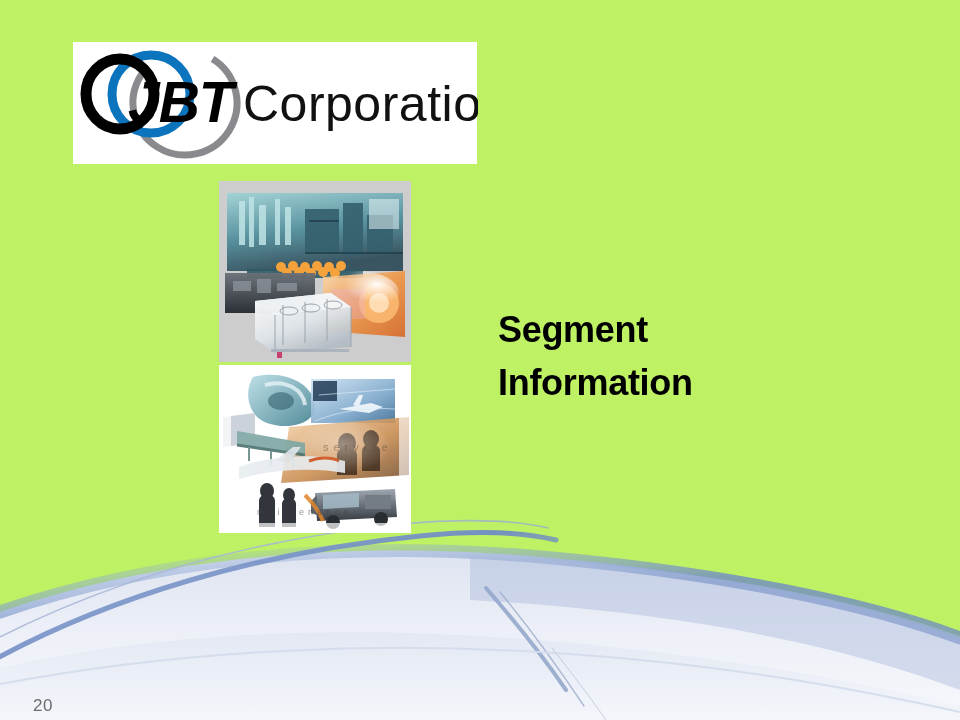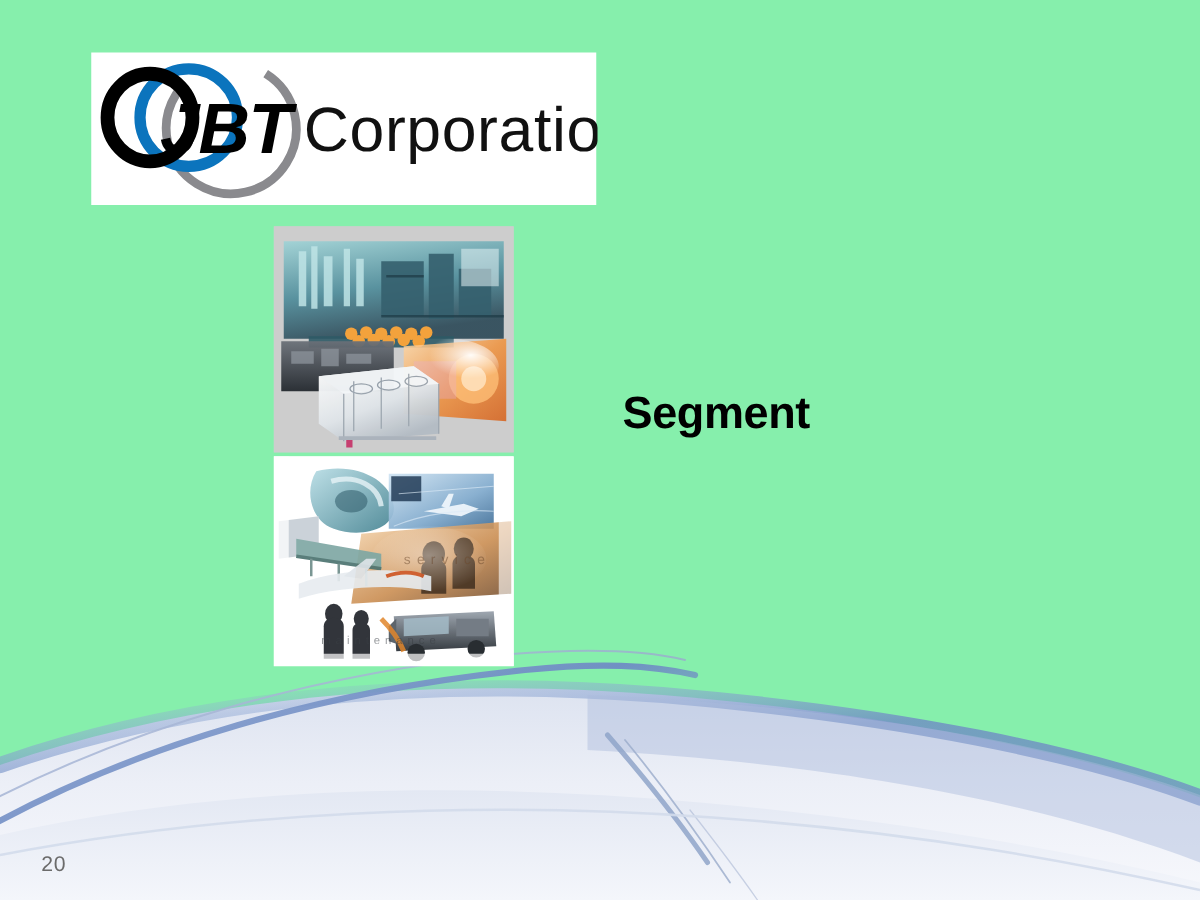--- a/index.html
+++ b/index.html
@@ -9,21 +9,21 @@
   }
   body {
     font-family: "Liberation Sans", sans-serif;
   }
 
   
   #slide {
     position: relative;
     width: 960px;
     height: 720px;
-    background: #86efac;
+    background: #bef264;
     overflow: hidden;
   }
 
   
   #swoosh {
     position: absolute;
     left: 0;
     top: 0;
     width: 960px;
     height: 720px;
@@ -101,21 +101,21 @@
     font-size: 36px;
     line-height: 53px;
     letter-spacing: -0.3px;
   }
   #title .line { display: block; }
 
   
   #page-number {
     position: absolute;
     left: 33px;
-    top: 682px;
+    top: 696px;
     font-family: "Liberation Sans", sans-serif;
     font-size: 17px;
     color: #6b6b6b;
     letter-spacing: 0.5px;
   }
 </style>
 </head>
 <body>
 
 <div id="slide">
@@ -374,17 +374,18 @@
       <text x="38" y="150" fill="#3a3f46" fill-opacity="0.55" font-family="Liberation Sans, sans-serif" font-size="9" letter-spacing="4">maintenance</text>
 
       <rect x="0" y="0" width="12" height="168" fill="#ffffff" opacity="0.75"></rect>
       <rect x="180" y="0" width="12" height="168" fill="#ffffff" opacity="0.6"></rect>
       <rect x="0" y="158" width="192" height="10" fill="#ffffff" opacity="0.7"></rect>
     </svg>
   </div>
 
   <div id="title">
     <span class="line">Segment</span>
+    <span class="line">Information</span>
   </div>
 
   <div id="page-number">20</div>
 
 </div>
 
 </body></html>

